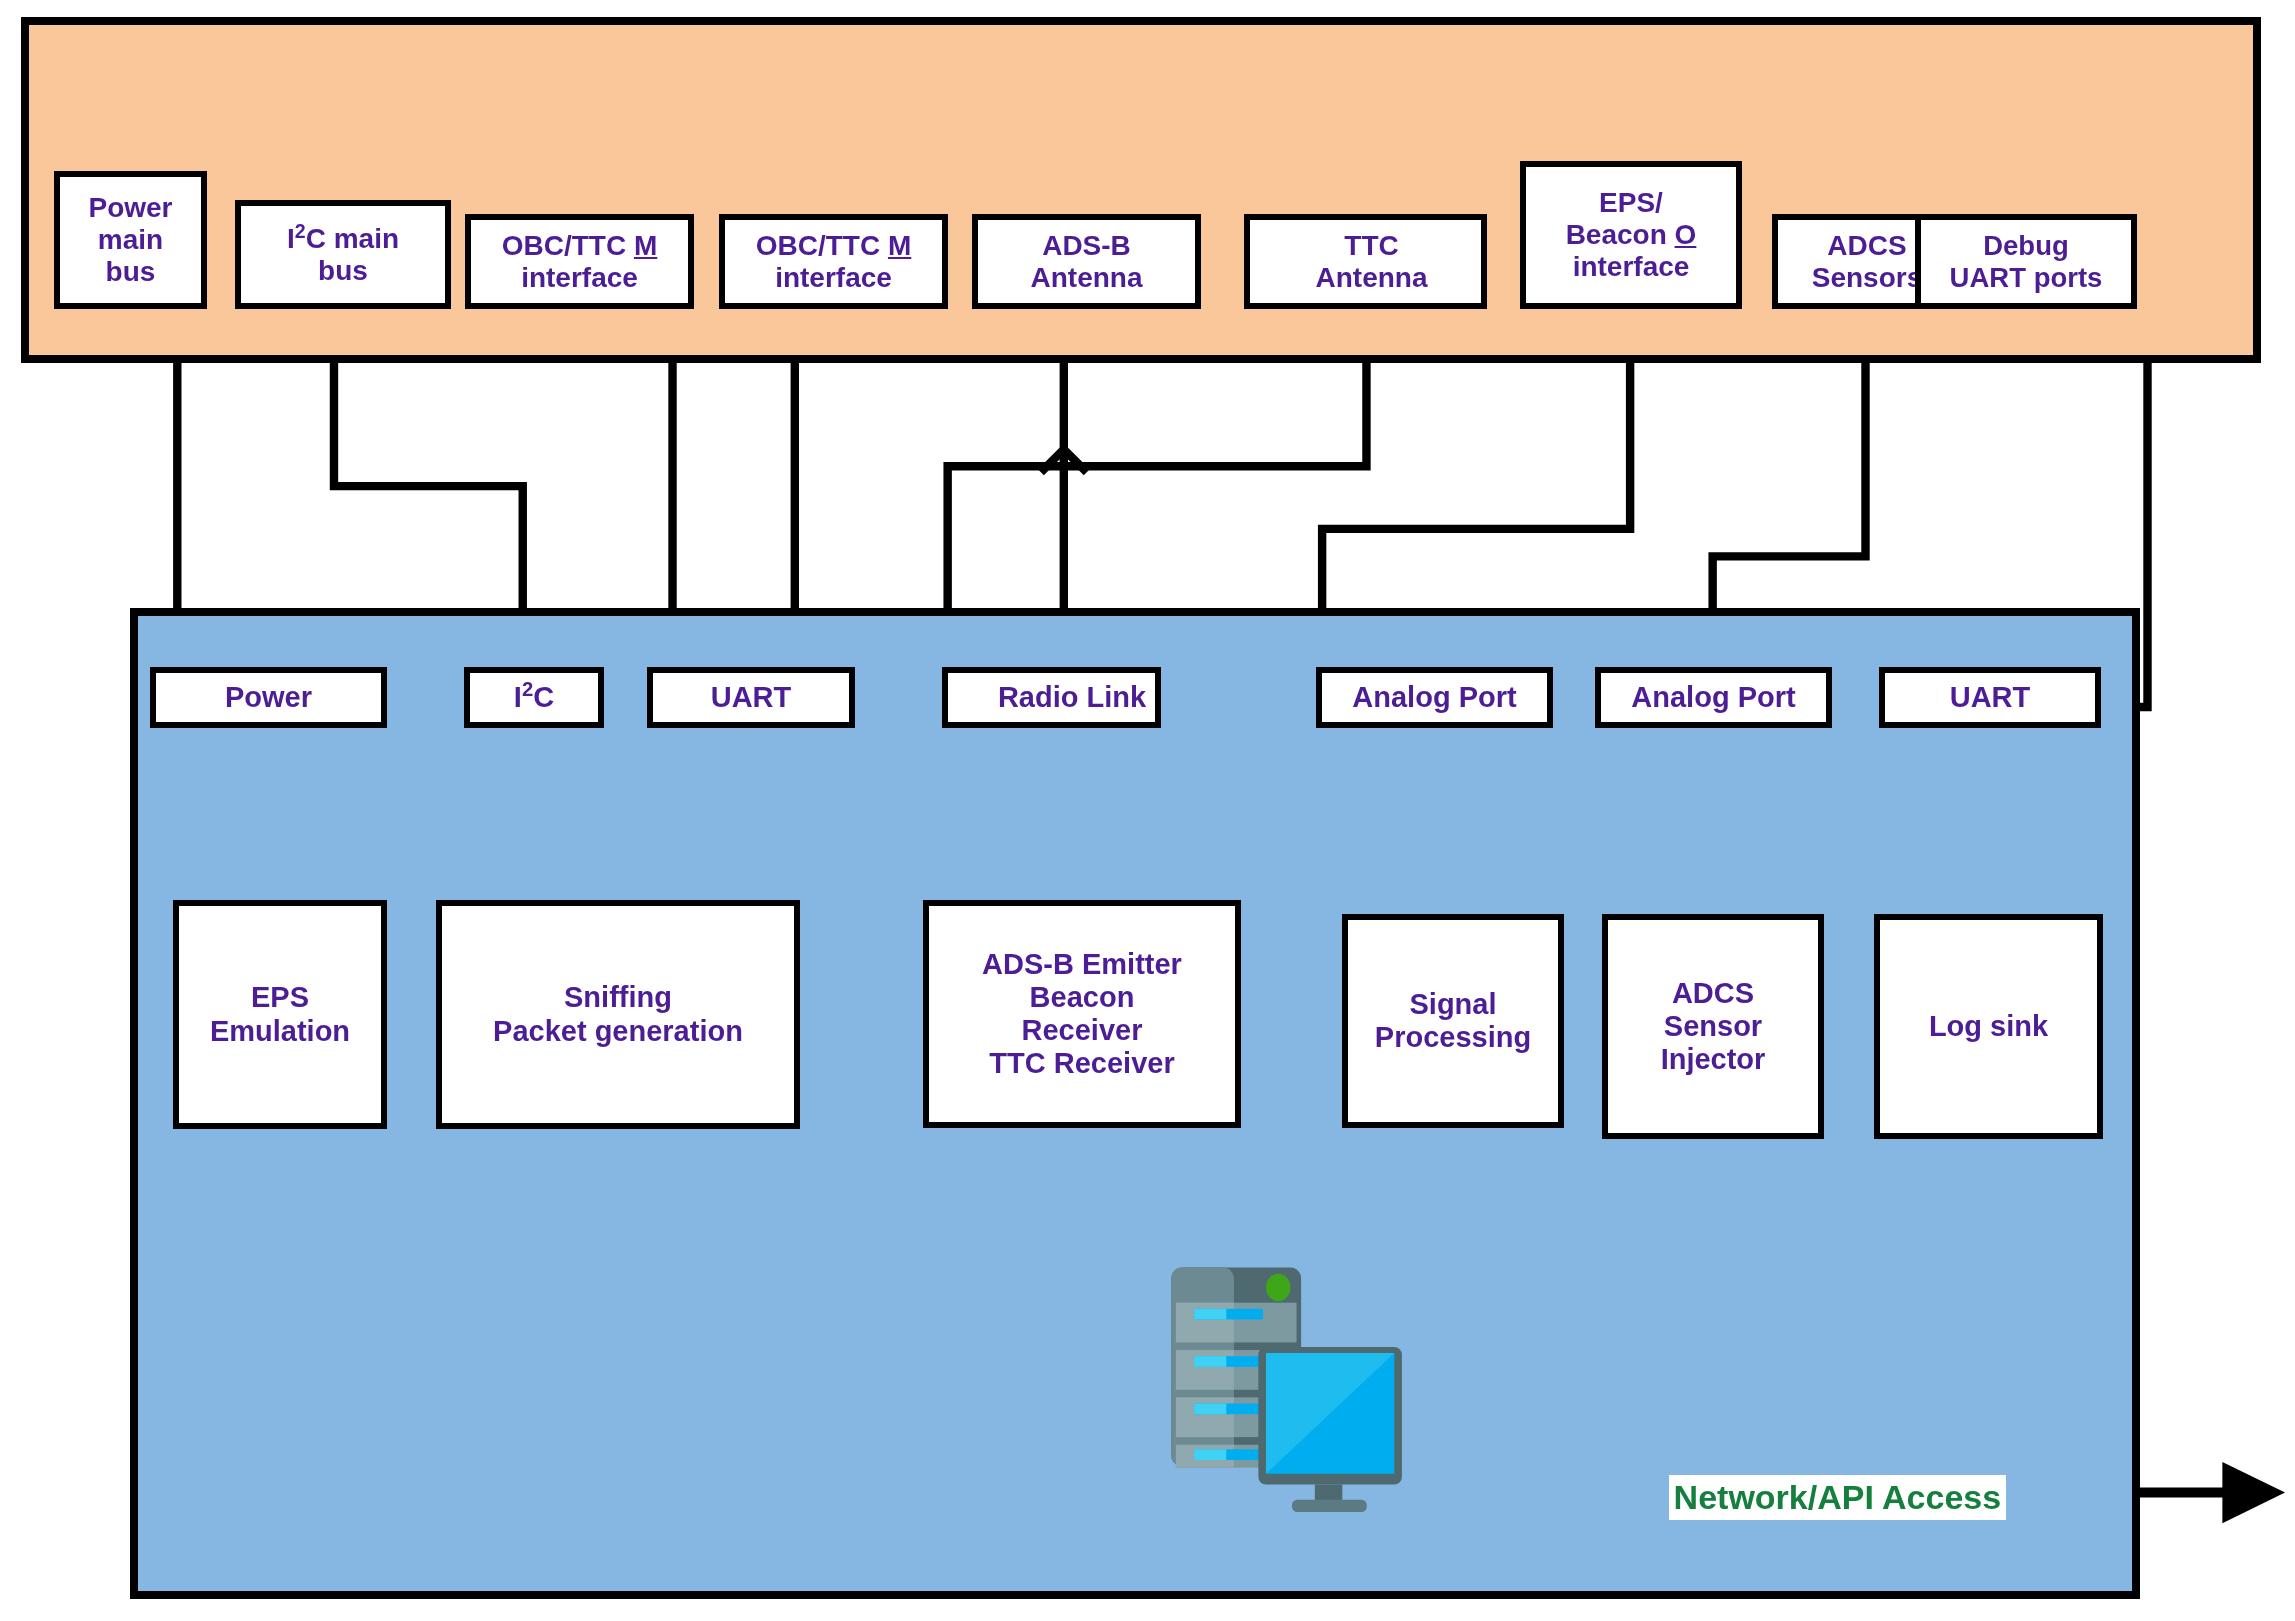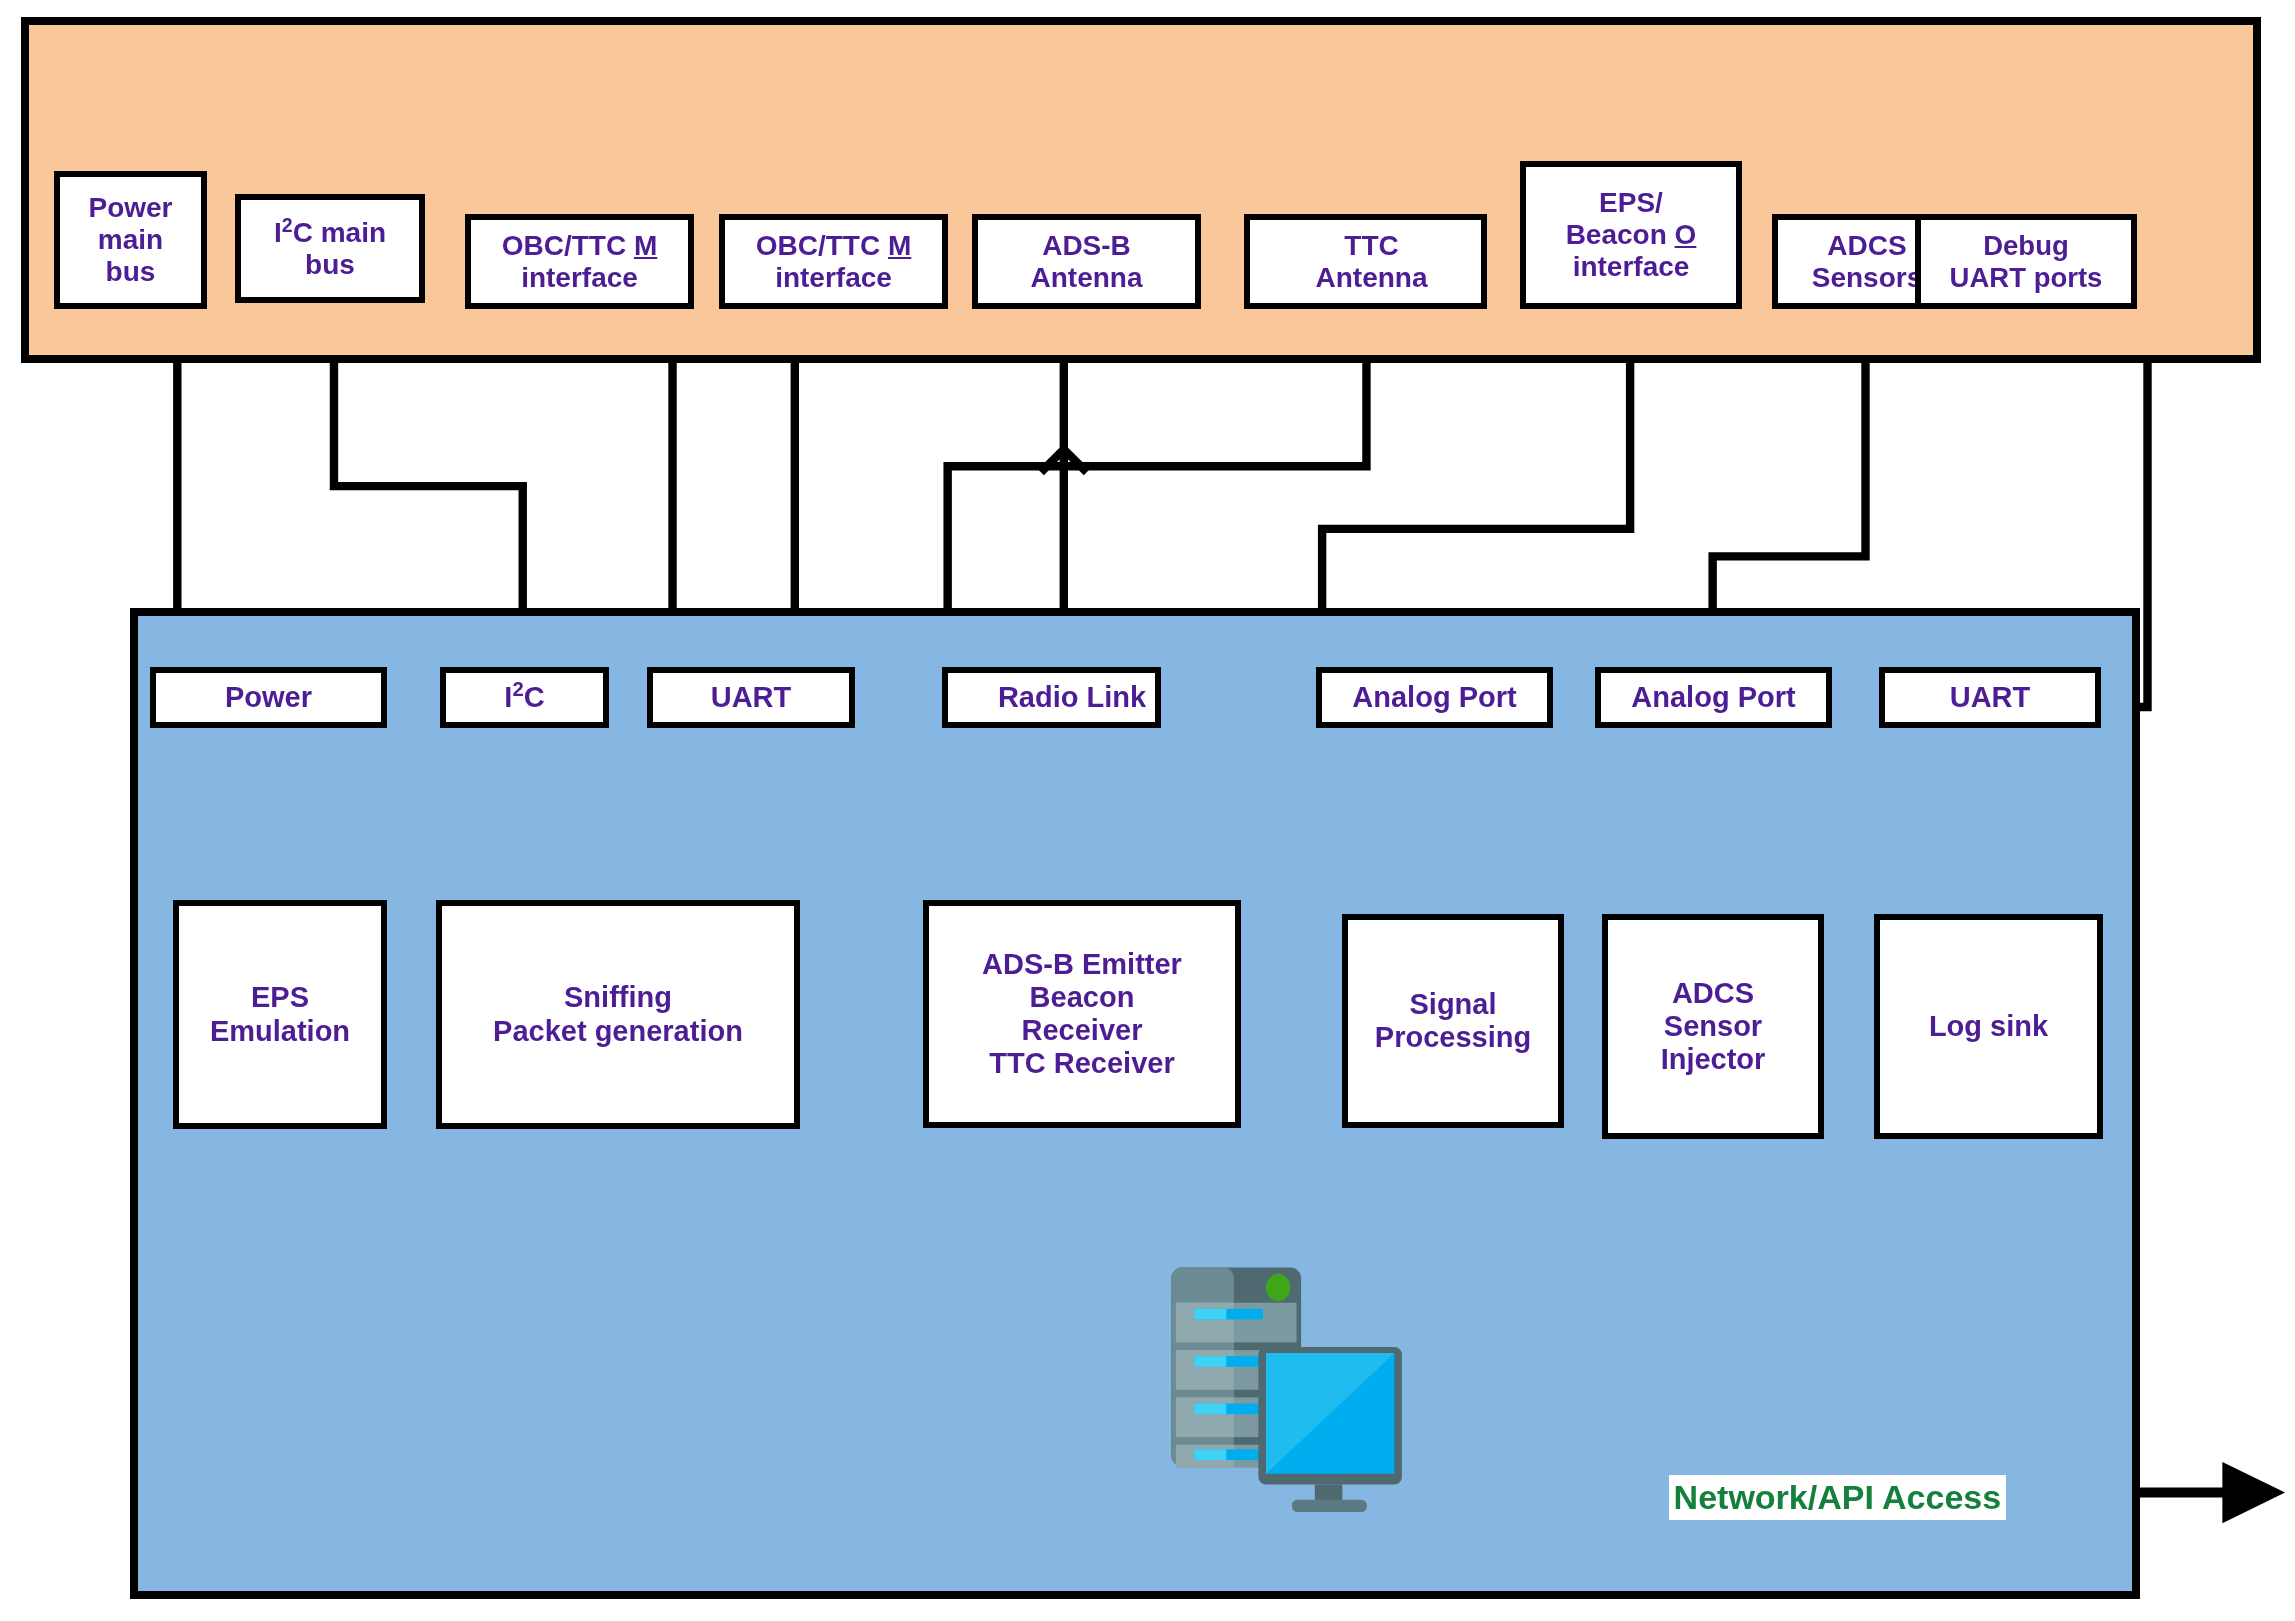--- a/index.html
+++ b/index.html
@@ -157,21 +157,21 @@
   </svg>
 
   <div class="node fs-node" style="left:54px; top:171px; width:153px; height:138px;">
     <div class="lines">
       <div>Power</div>
       <div>main</div>
       <div>bus</div>
     </div>
   </div>
 
-  <div class="node fs-node" style="left:235px; top:194px; width:190px; height:109px;">
+  <div class="node fs-node" style="left:235px; top:200px; width:216px; height:109px;">
     <div class="lines">
       <div>I<span class="sup">2</span>C main</div>
       <div>bus</div>
     </div>
   </div>
 
   <div class="node fs-node" style="left:465px; top:214px; width:229px; height:95px;">
     <div class="lines">
       <div>OBC/TTC <span class="ul">M</span></div>
       <div>interface</div>
@@ -220,21 +220,21 @@
       <div>UART ports</div>
     </div>
   </div>
 
   <div class="node port-node" style="left:150px; top:667px; width:237px; height:61px;">
     <div class="lines">
         <div>Power</div>
       </div>
   </div>
 
-  <div class="node port-node" style="left:440px; top:667px; width:169px; height:61px;align-items:center;">
+  <div class="node port-node" style="left:464px; top:667px; width:140px; height:61px;align-items:center;">
     <div class="lines">
         <div>I<span class="sup">2</span>C</div>
       </div>
   </div>
 
   <div class="node port-node" style="left:647px; top:667px; width:208px; height:61px;">
     <div class="lines">
         <div>UART</div>
       </div>
   </div>

